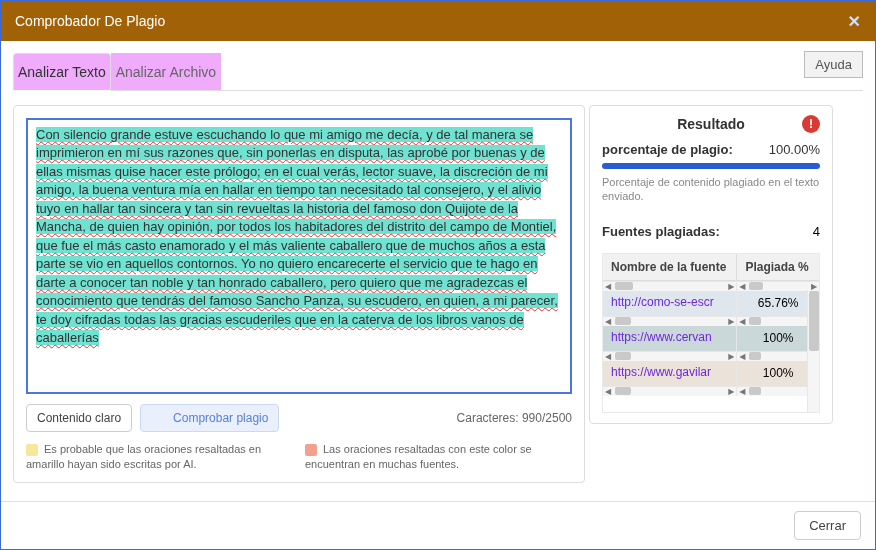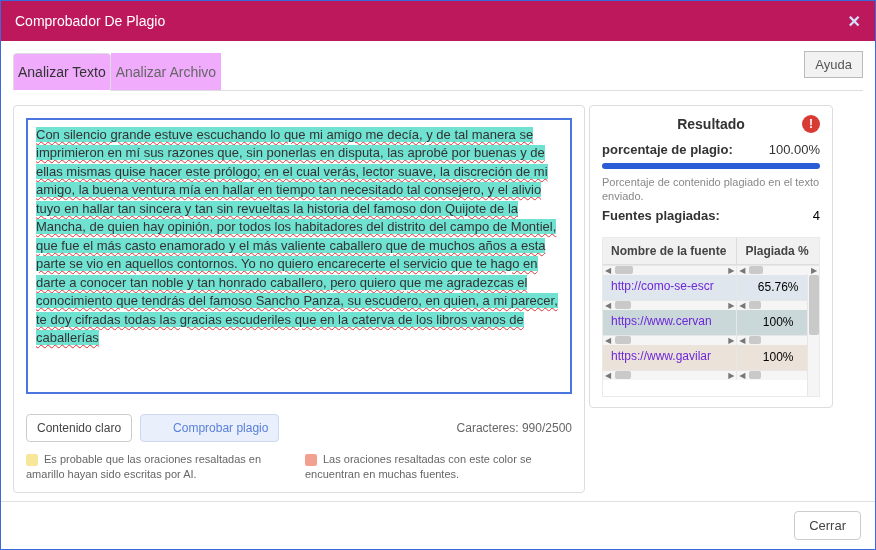--- a/index.html
+++ b/index.html
@@ -1,17 +1,17 @@
 <!DOCTYPE html>
 <html><head>
   <meta charset="utf-8">
   <style>
     * { box-sizing: border-box; margin: 0; padding: 0; font-family: -apple-system, BlinkMacSystemFont, "Segoe UI", Helvetica, Arial, sans-serif; }
     body { width: 876px; height: 550px; background: #fff; border: 1px solid #3a69da; overflow: hidden; }
-    .header { background: #be185d; color: #fff; height: 40px; display: flex; align-items: center; padding: 0 14px; }
+    .header { background: #a16207; color: #fff; height: 40px; display: flex; align-items: center; padding: 0 14px; }
     .header-title { font-size: 14px; flex: 1; }
     .close { font-size: 16px; color: #d3defa; cursor: pointer; font-weight: bold; }
     .body { padding: 10px 12px 10px 12px; background: #fff; height: 460px; position: relative; }
     .help { position: absolute; right: 12px; top: 10px; border: 1px solid #bbb; border-radius: 0; background: #f2f2f2; padding: 5px 10px; font-size: 13px; color: #555; cursor: pointer; }
     .tabs { display: flex; gap: 0; border-bottom: 1px solid #ddd; margin-top: 2px; }
     .tab { padding: 10px 4px; font-size: 14px; color: #666; background: #f0abfc; cursor: pointer; border: 1px solid transparent; border-bottom: none; }
     .tab.active { border: 1px solid #ddd; border-bottom: 1px solid #fff; border-radius: 4px 4px 0 0; margin-bottom: -1px; color: #333; }
     .cols { display: flex; gap: 4px; margin-top: 14px; }
     .left { width: 572px; border: 1px solid #ddd; border-radius: 4px; padding: 12px 12px 10px 12px; }
     .right { width: 244px; }
@@ -21,40 +21,40 @@
       background: #fff;
     }
     .textbox .hl {
       background: #6fe2d2;
       text-decoration: underline;
       text-decoration-color: #d33;
       text-decoration-style: wavy;
       text-decoration-thickness: 1.2px;
       text-underline-offset: 2px;
     }
-    .btnrow { display: flex; gap: 8px; margin-top: 20px; align-items: center; }
+    .btnrow { display: flex; gap: 8px; margin-top: 10px; align-items: center; }
     .btn { border: 1px solid #ccc; border-radius: 4px; padding: 6px 10px; font-size: 12px; background: #fff; color: #444; cursor: pointer; text-align: center; }
     .btn.blue { background: #e9effb; color: #5a80d9; border-color: #cdd9f0; padding-left: 32px; }
     .btn.blue.multi { width: 170px; line-height: 1.15; padding: 4px 6px; }
     .counter { margin-left: auto; font-size: 12px; color: #666; }
     .legendrow { display: flex; gap: 12px; margin-top: 10px; font-size: 11px; color: #666; line-height: 1.35; }
     .swatch { display: inline-block; width: 12px; height: 12px; vertical-align: middle; margin-right: 6px; border-radius: 2px; }
     .swatch.y { background: #f7e79a; }
     .swatch.r { background: #f2a190; }
     .legend-item { flex: 1; }
     .result-panel { border: 1px solid #ddd; border-radius: 4px; padding: 10px 12px; }
     .result-title-row { display: flex; align-items: center; justify-content: center; position: relative; }
     .result-title { font-weight: 600; font-size: 14px; color: #333; text-align: center; }
     .exclaim { position: absolute; right: 0; width: 18px; height: 18px; border-radius: 50%; background: #d83a34; color: #fff; font-size: 12px; display: flex; align-items: center; justify-content: center; font-weight: bold; }
     .pct-row { display: flex; justify-content: space-between; margin-top: 10px; font-size: 13px; }
     .pct-row .lbl { font-weight: 600; color: #333; }
     .pct-row .val { color: #333; }
     .bar { height: 6px; background: #2a5cd6; border-radius: 3px; margin-top: 6px; }
     .desc { font-size: 11px; color: #888; margin-top: 6px; line-height: 1.3; }
-    .src-row { display: flex; justify-content: space-between; margin-top: 4px; font-size: 13px; }
+    .src-row { display: flex; justify-content: space-between; margin-top: 20px; font-size: 13px; }
     .src-row .lbl { font-weight: 600; color: #333; }
     .tablewrap { margin-top: 14px; border: 1px solid #eaeaea; position: relative; height: 160px; overflow: hidden; }
     .tablewrap table { width: 100%; border-collapse: collapse; font-size: 12px; }
     .tablewrap th { text-align: left; padding: 6px 8px; background: #f1f1f1; color: #444; font-weight: 600; border-right: 1px solid #ddd; border-bottom: 1px solid #ddd; }
     .tablewrap th:last-child { border-right: none; }
     .tablewrap td { padding: 4px 8px; border-right: 1px solid #e7e7e7; }
     .tablewrap td:last-child { border-right: none; text-align: center; }
     .row0 { background: #dfe6ee; }
     .row1 { background: #cad8da; }
     .row2 { background: #ebe2d9; }

